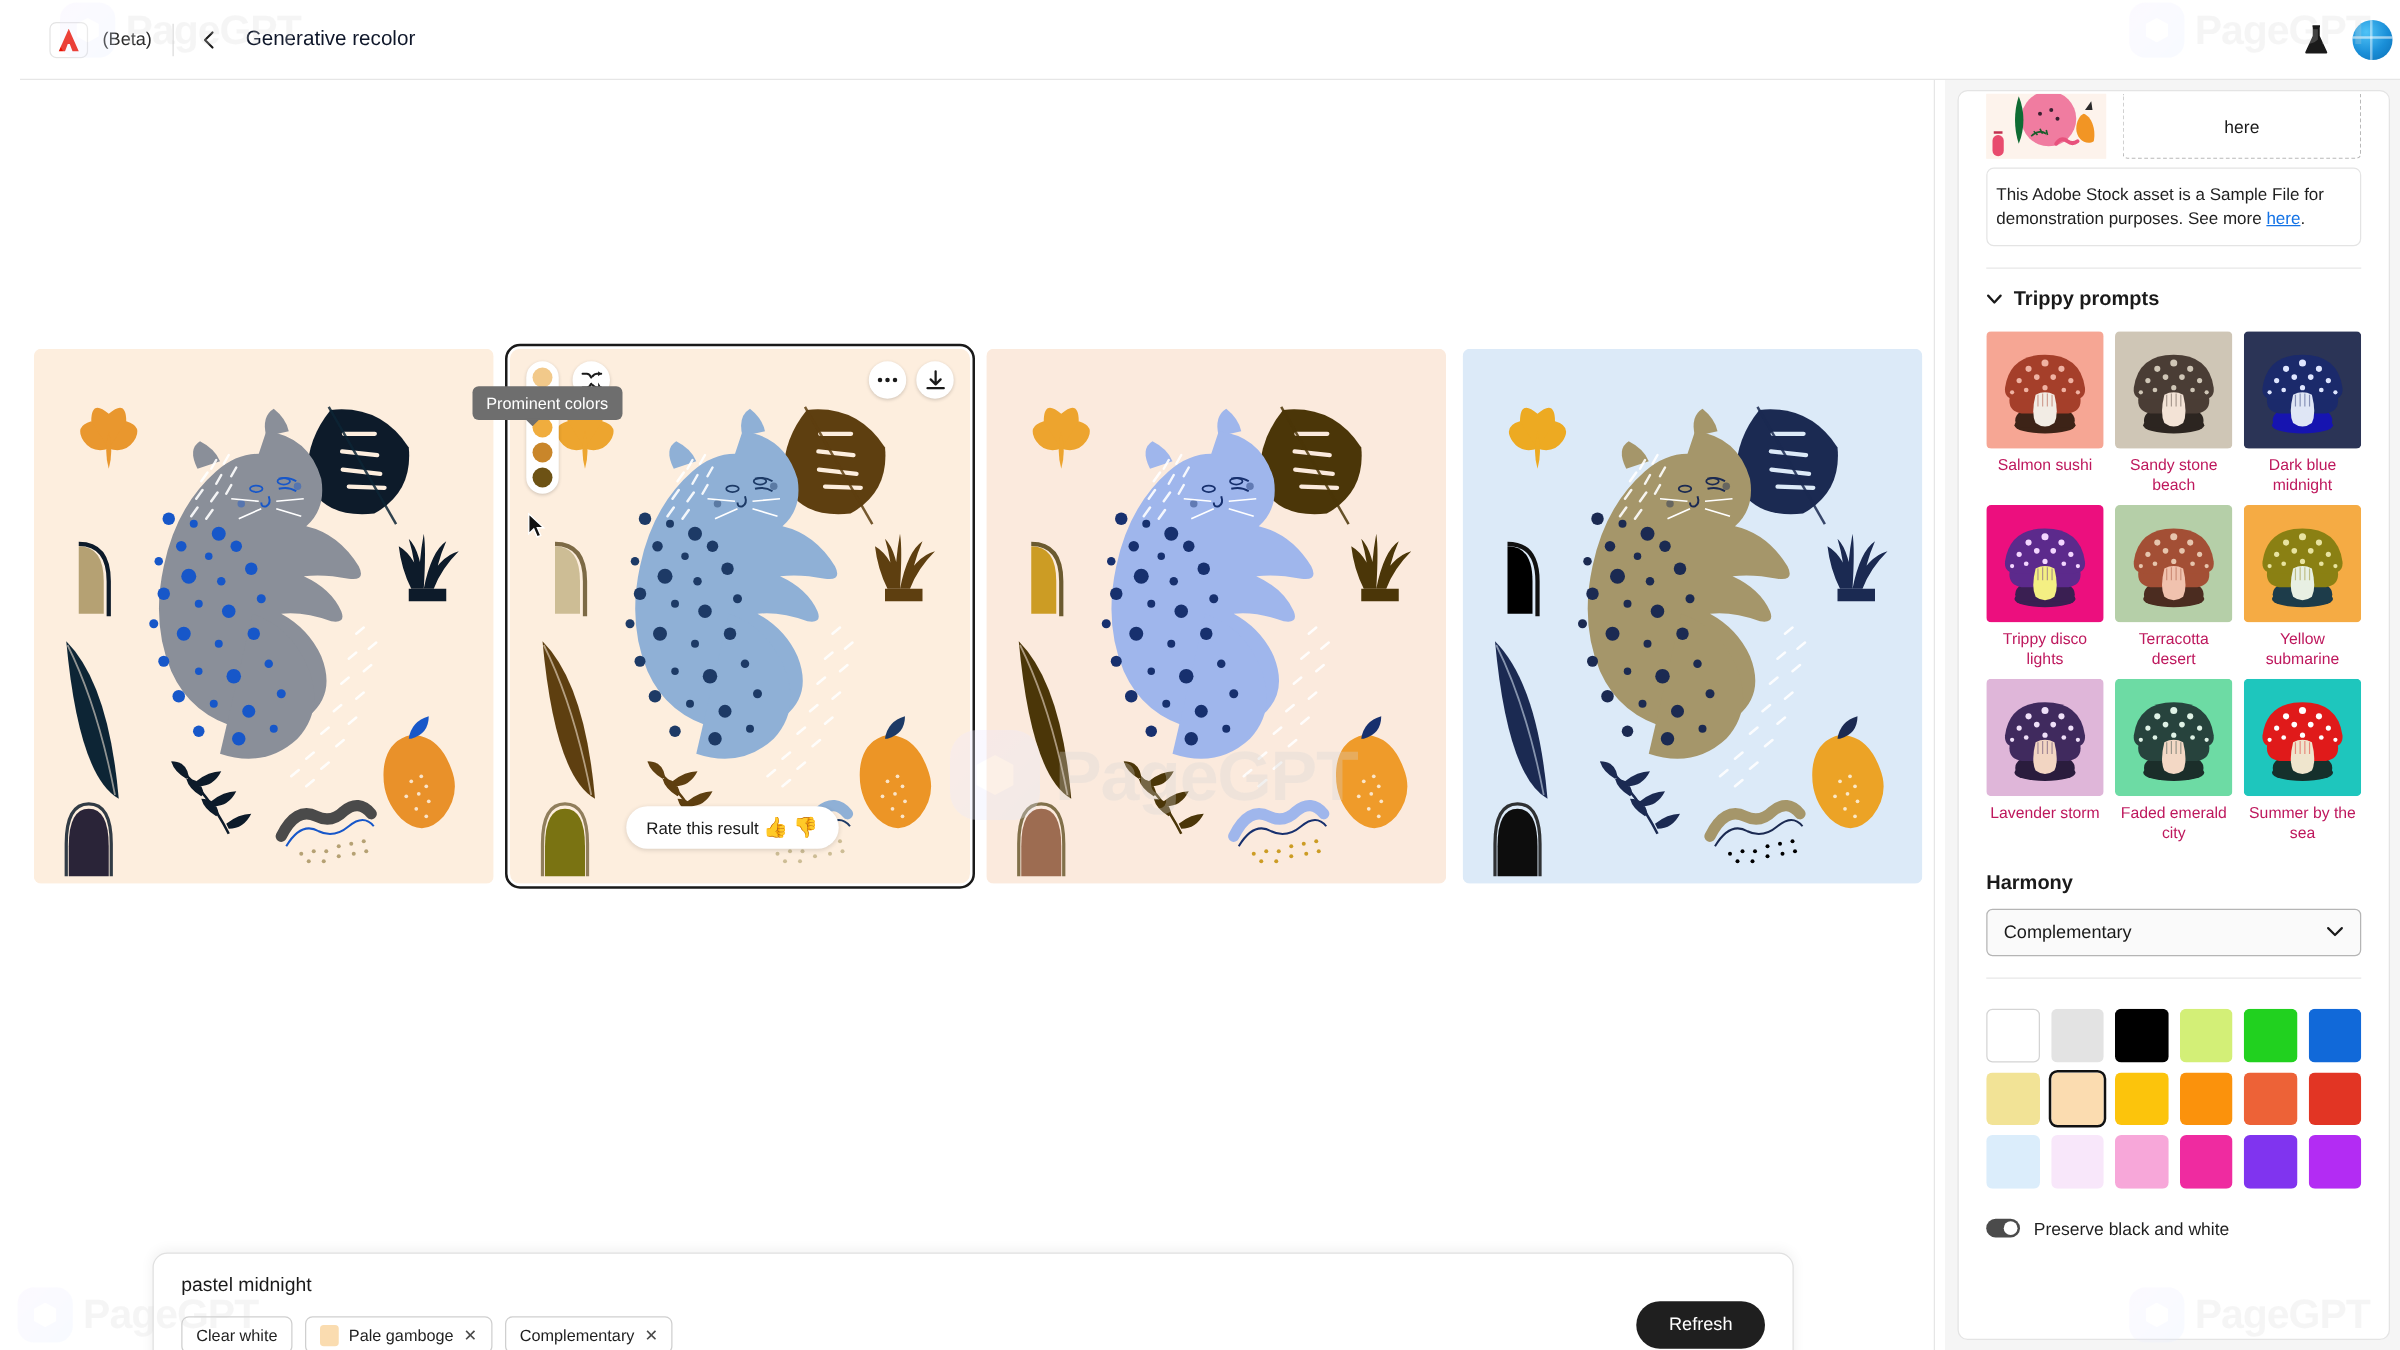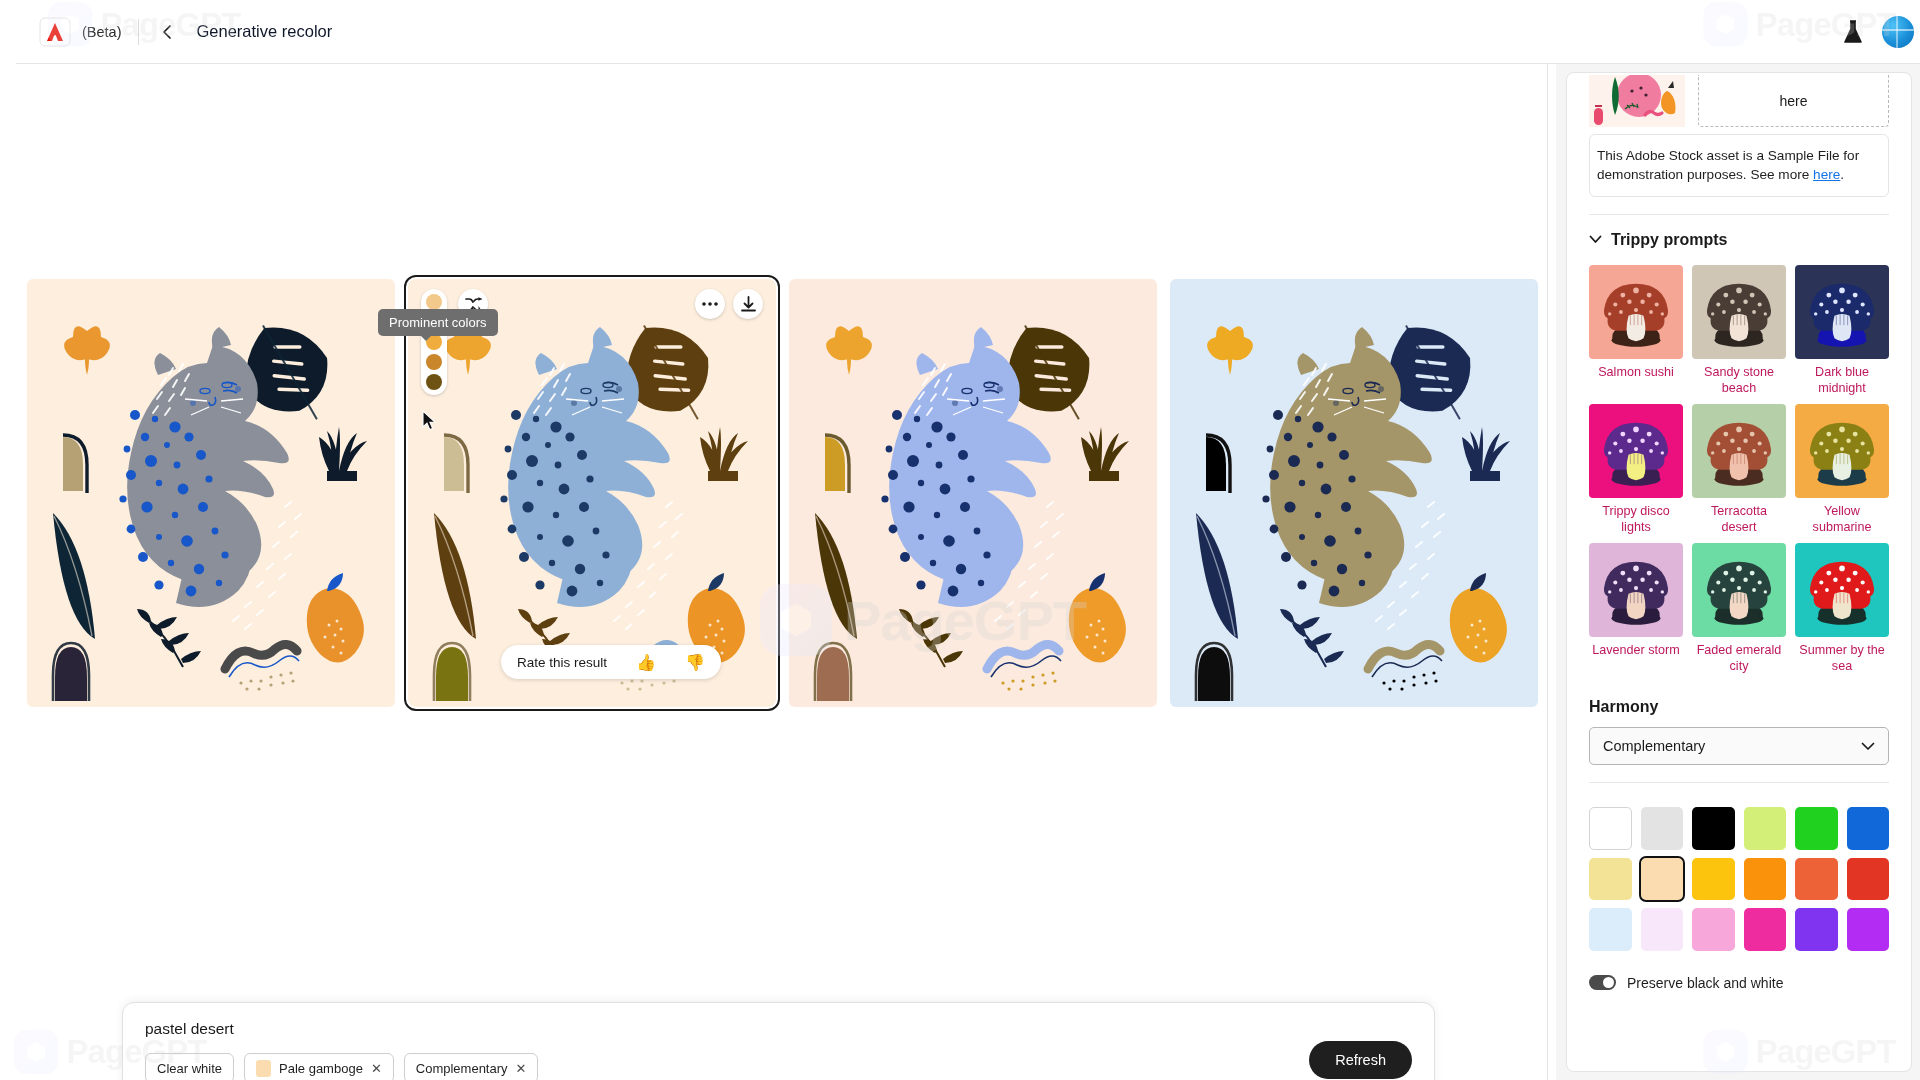--- a/index.html
+++ b/index.html
@@ -147,21 +147,21 @@
   }
   .tooltip-prom::after {
     content:''; position:absolute; left: 42px; bottom: -5px;
     border-left: 6px solid transparent; border-right: 6px solid transparent;
     border-top: 6px solid #6e6e6e;
   }
 
   .rate-pill {
     position: absolute; left: 93px; bottom: 28px;
     background: #fff; border-radius: 20px;
-    height: 34px; display: flex; align-items: center; gap: 29px;
+    height: 34px; display: flex; align-items: center; gap: 4px;
     padding: 0 16px; z-index: 20;
     box-shadow: 0 1px 4px rgba(0,0,0,.15);
     font-size: 13.5px; color: #1a1a1a;
   }
   .rate-pill .emoji { font-size: 16px; cursor: pointer; }
 
   .cursor-arrow {
     position: absolute; left: 422px; top: 346px; z-index: 35;
     pointer-events: none;
   }
@@ -923,21 +923,21 @@
     </div>
 
   <div class="wm-center">
     <div class="wm-hex">
         <i></i>
       </div>
     <div class="wm-text">PageGPT</div>
   </div>
 
   <div class="prompt-bar">
-    <div class="prompt-text" placeholder="Describe the colors you want">pastel desert</div>
+    <div class="prompt-text" placeholder="Describe the colors you want">pastel midnight</div>
     <div class="chips" id="chips-row">
         <div class="chip">
           <span>Clear white</span>
         </div>
         <div class="chip">
           <span class="sw" style="background:#fadcb0"></span>
           <span>Pale gamboge</span>
           <span class="x">✕</span>
         </div>
         <div class="chip">

